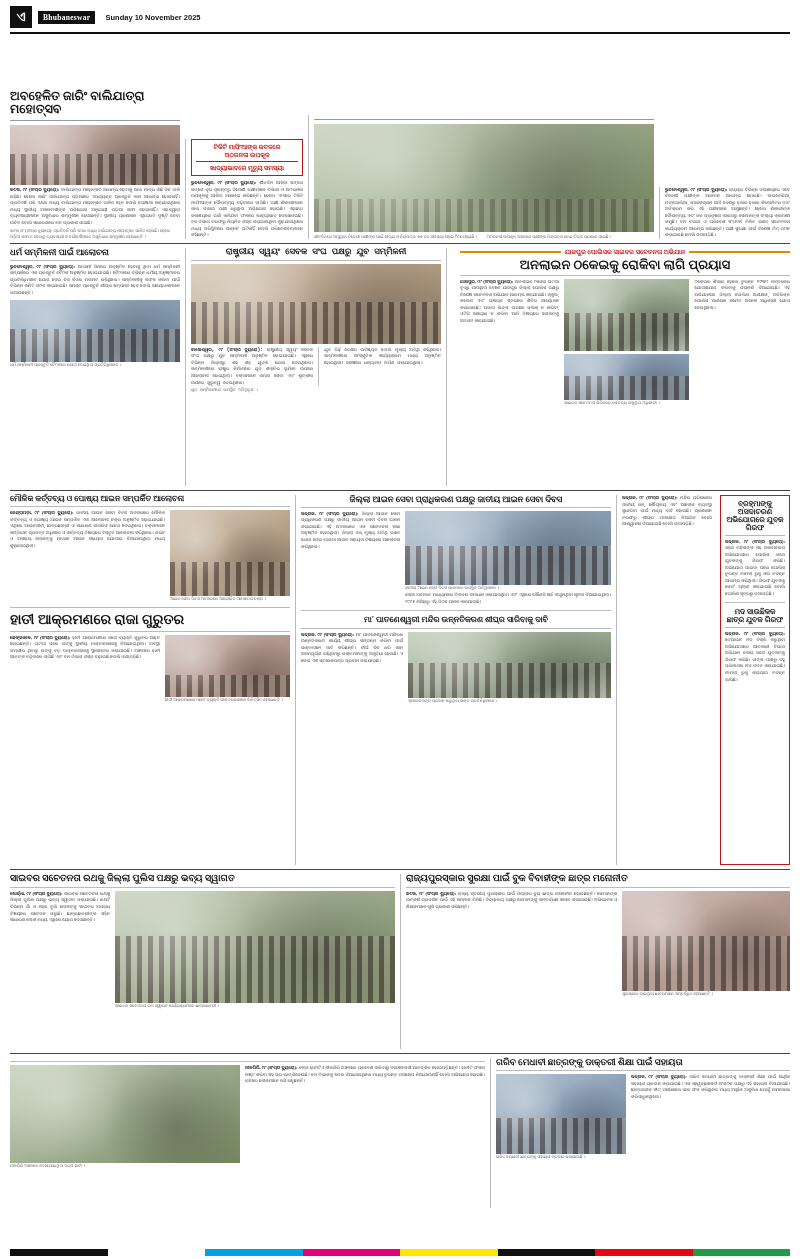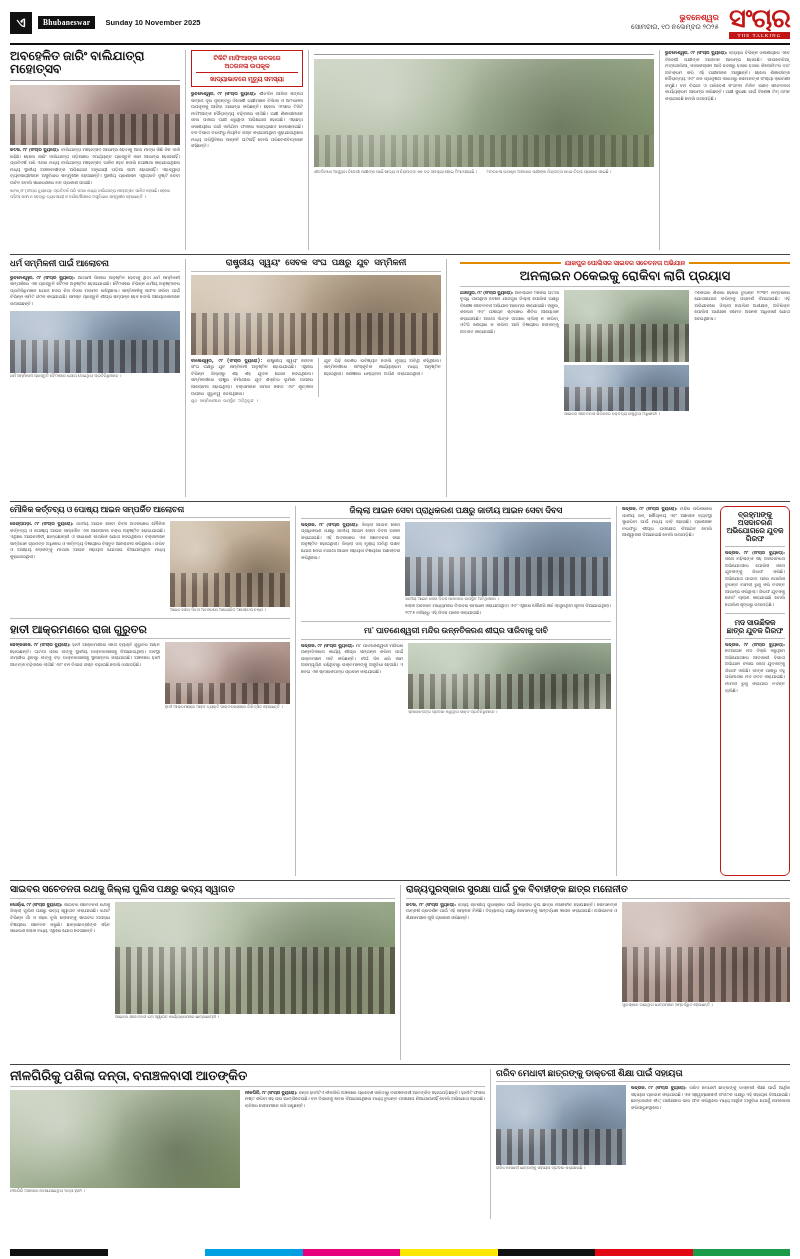--- a/index.html
+++ b/index.html
@@ -53,33 +53,23 @@
 <body>
 
 <div class="page">
 
   <div class="masthead">
     <div class="mh-left">
       <div class="mh-logo">ଏ</div>
       <div class="mh-city">Bhubaneswar</div>
       <div class="mh-date">Sunday 10 November 2025</div>
     </div>
-    <div class="mh-right">
-      <div style="text-align:right;line-height:1.3">
-        <div class="mh-red">ଭୁବନେଶ୍ୱର</div>
-        <div class="mh-odate">ସୋମବାର, ୧୦ ନଭେମ୍ବର ୨୦୨୫</div>
-      </div>
-      <div style="text-align:center">
-        <div class="mh-title">ସଂଚାର</div>
-        <div class="mh-sub">THE TALKING</div>
-      </div>
-    </div>
-  </div>
-
-  <div class="section" style="margin-top:5px;height:200px;">
+  </div>
+
+  <div class="section" style="margin-top:5px;height:200px;align-items:flex-end;">
 
     <div style="width:170px;padding-right:5px;">
       <div class="hl" style="font-size:12.5px;">ଅବହେଳିତ ଜାରିଂ ବାଲିଯାତ୍ରା ମହୋତ୍ସବ</div>
       <div class="rule-h"></div>
       <div class="ph e" style="width:100%;height:60px;margin-bottom:2px;">
           <div class="figs"></div>
         </div>
       <div class="body-text">
         <span class="dateline">କଟକ, ୯ାଂ (ସଂଚାର ବ୍ୟୁରୋ):</span>
         <span>ବାଲିଯାତ୍ରା ମହୋତ୍ସବ ଆରମ୍ଭ ହେବାକୁ ଆଉ ମାତ୍ର କିଛି ଦିନ ବାକି ରହିଛି। ହେଲେ ଜାରିଂ ବାଲିଯାତ୍ରା ପଡ଼ିଆରେ ଏପର୍ଯ୍ୟନ୍ତ ପ୍ରସ୍ତୁତି କାମ ଆରମ୍ଭ ହୋଇନାହିଁ। ପ୍ରତିବର୍ଷ ପରି ଏଥର ମଧ୍ୟ ବାଲିଯାତ୍ରା ମହୋତ୍ସବ ପାଳିତ ହେବ ବୋଲି ଘୋଷଣା କରାଯାଇଥିଲେ ମଧ୍ୟ ସ୍ଥାନୀୟ ଅଞ୍ଚଳବାସୀଙ୍କ ଅଭିଯୋଗ ଅନୁଯାୟୀ ପଡ଼ିଆ ସଫା ହୋଇନାହିଁ। ଏହାଦ୍ୱାରା ବ୍ୟବସାୟୀମାନେ ଅସୁବିଧାର ସମ୍ମୁଖୀନ ହେଉଛନ୍ତି। ସ୍ଥାନୀୟ ପ୍ରଶାସନ ଏଥିପ୍ରତି ଦୃଷ୍ଟି ଦେବା ଉଚିତ ବୋଲି ସାଧାରଣରେ ମତ ପ୍ରକାଶ ପାଇଛି।</span>
@@ -201,21 +191,21 @@
           </div>
         </div>
         <div style="width:120px">
           <div class="ph c" style="width:100%;height:86px">
               <div class="figs" style="height:40%"></div>
             </div>
           <div class="cap">ଆଇନ ସେବା ଦିବସ ଅବସରରେ ଆୟୋଜିତ ଆଲୋଚନା ଚକ୍ର ।</div>
         </div>
       </div>
       <div class="thin" style="margin:5px 0"></div>
-      <div class="hl" style="font-size:11px">ହାତୀ ଆକ୍ରମଣରେ ରାଜା ଗୁରୁତର</div>
+      <div class="hl" style="font-size:14px">ହାତୀ ଆକ୍ରମଣରେ ରାଜା ଗୁରୁତର</div>
       <div class="thin" style="margin:3px 0"></div>
       <div style="display:flex;gap:5px">
         <div style="flex:1">
           <div class="body-text">
             <span class="dateline">ଢେଙ୍କାନାଳ, ୯ାଂ (ସଂଚାର ବ୍ୟୁରୋ):</span>
             <span>ହାତୀ ଆକ୍ରମଣରେ ଜଣେ ବ୍ୟକ୍ତି ଗୁରୁତର ଆହତ ହୋଇଛନ୍ତି। ଘଟଣା ପରେ ତାଙ୍କୁ ସ୍ଥାନୀୟ ଡାକ୍ତରଖାନାକୁ ନିଆଯାଇଥିଲା। ଅବସ୍ଥା ଗମ୍ଭୀର ଥିବାରୁ ତାଙ୍କୁ ବଡ଼ ଡାକ୍ତରଖାନାକୁ ସ୍ଥାନାନ୍ତର କରାଯାଇଛି। ଅଞ୍ଚଳରେ ହାତୀ ଆତଙ୍କ ବଢ଼ିବାରେ ଲାଗିଛି ଏବଂ ବନ ବିଭାଗ ଗସ୍ତ ବଢ଼ାଇଛି ବୋଲି ଜଣାପଡ଼ିଛି।</span>
           </div>
         </div>
         <div style="width:125px">
           <div class="ph e" style="width:100%;height:62px">
@@ -263,21 +253,21 @@
       </div>
     </div>
 
     <div class="col-sep" style="width:90px;padding:0 5px">
       <div class="body-text">
         <span class="dateline">ଭଦ୍ରକ, ୯ାଂ (ସଂଚାର ବ୍ୟୁରୋ):</span>
         <span>ମନ୍ଦିର ପରିସରରେ ପାନୀୟ ଜଳ, ଶୌଚାଳୟ ଏବଂ ଆଲୋକ ବ୍ୟବସ୍ଥା ସୁଧାରିବା ପାଇଁ ମଧ୍ୟ ଦାବି ହୋଇଛି। ପ୍ରଶାସନ ତରଫରୁ ଶୀଘ୍ର ପଦକ୍ଷେପ ନିଆଯିବ ବୋଲି ଆଶ୍ୱାସନା ଦିଆଯାଇଛି ବୋଲି ଜଣାପଡ଼ିଛି।</span>
       </div>
     </div>
 
-    <div class="redborder" style="flex:1;margin-left:3px;padding:4px;border-radius:6px;">
+    <div class="redborder" style="flex:1;margin-left:3px;padding:4px;">
       <div class="hl center" style="font-size:7.5px">ବ୍ରହ୍ମାଙ୍କୁ ଅସଦାଚରଣ ଅଭିଯୋଗରେ ଯୁବକ ଗିରଫ</div>
       <div class="thin" style="margin:3px 0"></div>
       <div class="body-text">
         <span class="dateline">ଭଦ୍ରକ, ୯ାଂ (ସଂଚାର ବ୍ୟୁରୋ):</span>
         <span>ଜଣେ ମହିଳାଙ୍କ ସହ ଅସଦାଚରଣ ଅଭିଯୋଗରେ ପୋଲିସ ଜଣେ ଯୁବକଙ୍କୁ ଗିରଫ କରିଛି। ଅଭିଯୋଗ ପାଇବା ପରେ ପୋଲିସ ତୁରନ୍ତ ମାମଲା ରୁଜୁ କରି ତଦନ୍ତ ଆରମ୍ଭ କରିଥିଲା। ଗିରଫ ଯୁବକକୁ କୋର୍ଟ ଚାଲାଣ କରାଯାଇଛି ବୋଲି ପୋଲିସ ସୂତ୍ରରୁ ଜଣାପଡ଼ିଛି।</span>
       </div>
       <div class="thin" style="margin:5px 0"></div>
       <div class="hl center" style="font-size:7.5px">ମଦ ସାଉଛିଳକ ଛାତ୍ର ଯୁବକ ଗିରଫ</div>
       <div class="thin" style="margin:3px 0"></div>
       <div class="body-text">
@@ -325,21 +315,20 @@
           <div class="cap">ପୁରସ୍କାର ପାଇଥିବା ଛାତ୍ରମାନେ ସମ୍ବର୍ଦ୍ଧିତ ହେଉଛନ୍ତି ।</div>
         </div>
       </div>
     </div>
   </div>
 
   <div class="rule-h" style="border-top:1.5px solid #444"></div>
 
   <div class="section" style="height:150px;">
     <div style="width:475px;padding-right:5px">
-      <div class="hl" style="font-size:13px">ନୀଳଗିରିକୁ ପଶିଲା ଦନ୍ତା, ବନାଞ୍ଚଳବାସୀ ଆତଙ୍କିତ</div>
       <div class="thin" style="margin:3px 0"></div>
       <div style="display:flex;gap:5px">
         <div style="width:230px">
           <div class="ph d" style="width:100%;height:98px"></div>
           <div class="cap">ନୀଳଗିରି ଅଞ୍ଚଳରେ ଦେଖାଯାଇଥିବା ଦନ୍ତା ହାତୀ ।</div>
         </div>
         <div style="flex:1">
           <div class="body-text">
             <span class="dateline">ନୀଳଗିରି, ୯ାଂ (ସଂଚାର ବ୍ୟୁରୋ):</span>
             <span>ଦନ୍ତା ହାତୀଟିଏ ନୀଳଗିରି ଅଞ୍ଚଳରେ ପ୍ରବେଶ କରିବାରୁ ବନାଞ୍ଚଳବାସୀ ଆତଙ୍କିତ ହୋଇପଡ଼ିଛନ୍ତି। ହାତୀଟି ଫସଲ ନଷ୍ଟ କରିବା ସହ ଘର ଭାଙ୍ଗିଦେଇଛି। ବନ ବିଭାଗକୁ ଖବର ଦିଆଯାଇଥିଲେ ମଧ୍ୟ ତୁରନ୍ତ ପଦକ୍ଷେପ ନିଆଯାଉନାହିଁ ବୋଲି ଅଭିଯୋଗ ହୋଇଛି। ରାତିରେ ଲୋକମାନେ ଜଗି ରହୁଛନ୍ତି।</span>

